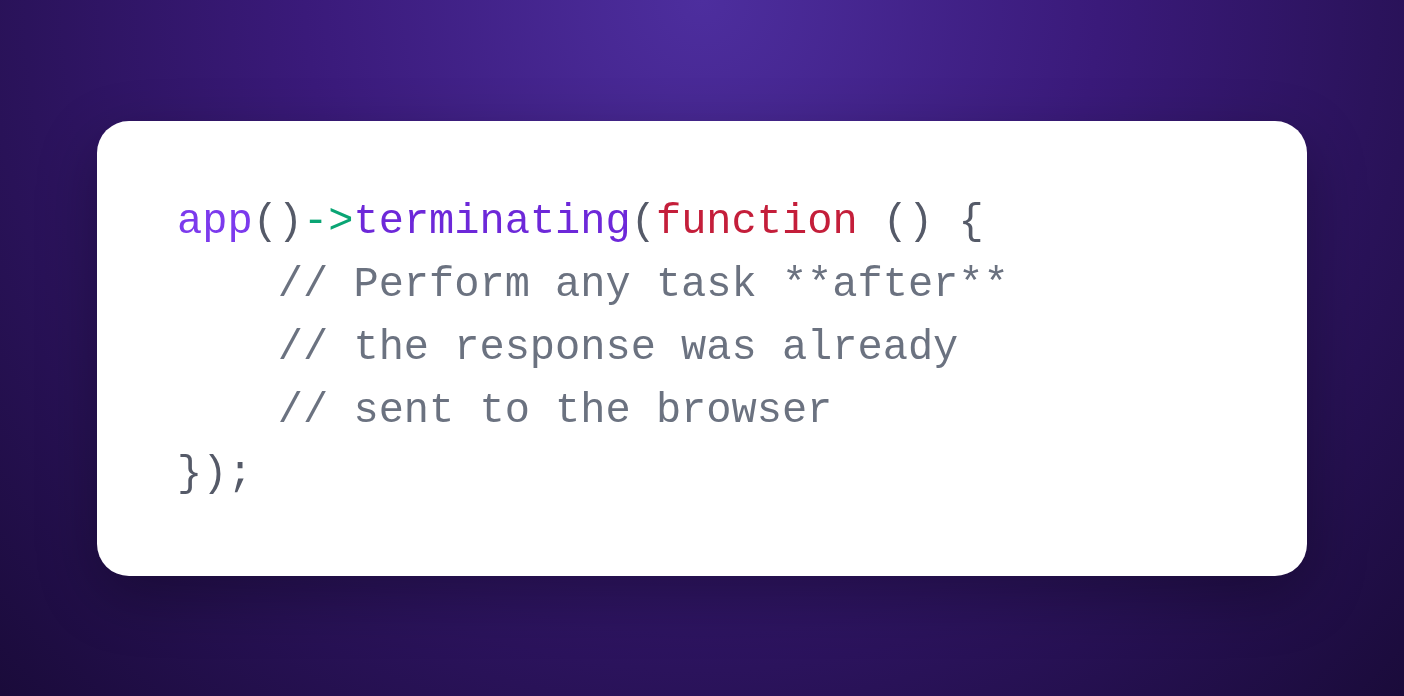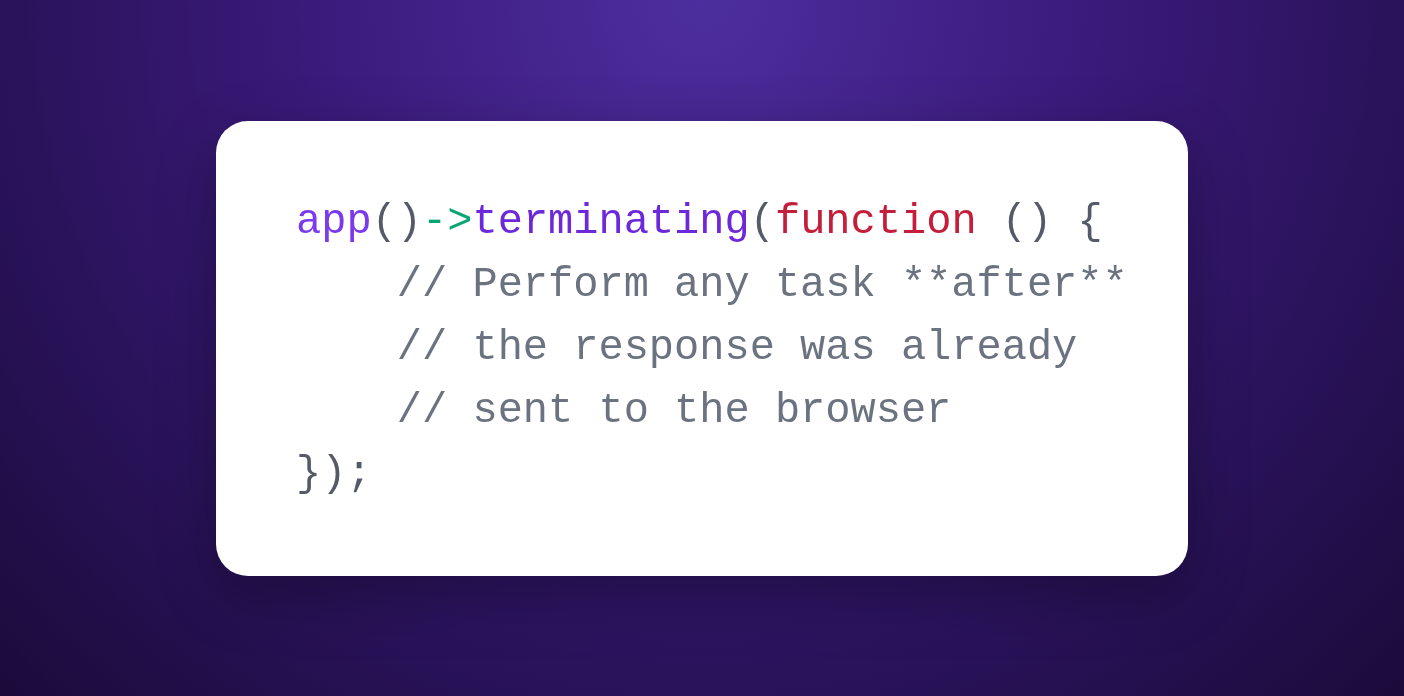--- a/index.html
+++ b/index.html
@@ -13,21 +13,21 @@
       background: radial-gradient(ellipse at 50% 0%, #4d2e9e 0%, #3a1a7a 40%, #1a0b3a 100%);
       display: flex;
       align-items: center;
       justify-content: center;
       overflow: hidden;
     }
     .code-card {
       background: #ffffff;
       border-radius: 32px;
       padding: 70px 80px;
-      width: 972px;
+      width: 1210px;
       box-shadow: 0 20px 60px rgba(0,0,0,0.3);
     }
     .code-block {
       font-family: "SFMono-Regular", Consolas, "Liberation Mono", Menlo, monospace;
       font-size: 42px;
       line-height: 1.5;
       white-space: pre;
       color: #444;
     }
     .tok-fn { color: #7c3aed; }

